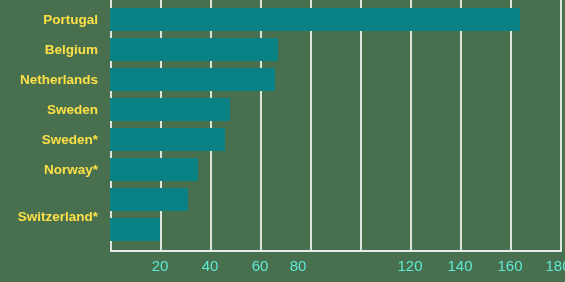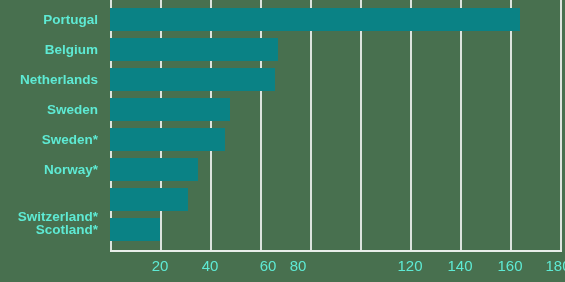--- a/index.html
+++ b/index.html
@@ -33,21 +33,21 @@
   .bar{
     position:absolute;left:0;top:8px;height:23px;
     background:#0a8285;
   }
   .cat-wrap{
     position:absolute;left:0;top:0;width:104px;height:250px;
   }
   .cat-item{
     position:absolute;left:0;width:104px;height:30px;
     text-align:right;
-    color:#5eead4;
+    color:#fde047;
     font-weight:bold;
     font-size:13.5px;
     white-space:nowrap;
   }
   .cat-item span{
     display:block;
     line-height:23px;
     padding-top:8px;
     padding-right:6px;
   }
@@ -84,23 +84,20 @@
       </div>
     <div class="cat-item" style="top:120px">
         <span>Sweden*</span>
       </div>
     <div class="cat-item" style="top:150px">
         <span>Norway*</span>
       </div>
     <div class="cat-item" style="top:197px">
         <span>Switzerland*</span>
       </div>
-    <div class="cat-item" style="top:210px">
-        <span>Scotland*</span>
-      </div>
   </div>
 
   <div class="plot">
     <div class="gridline origin" style="left: 0px; background: rgb(233, 238, 234);"></div>
     <div class="gridline" style="left: 50px; background: rgb(233, 238, 234);"></div>
     <div class="gridline" style="left: 100px; background: rgb(233, 238, 234);"></div>
     <div class="gridline" style="left: 150px; background: rgb(233, 238, 234);"></div>
     <div class="gridline" style="left: 200px; background: rgb(233, 238, 234);"></div>
     <div class="gridline" style="left: 250px; background: rgb(233, 238, 234);"></div>
     <div class="gridline" style="left: 300px; background: rgb(233, 238, 234);"></div>
@@ -133,21 +130,21 @@
         <div class="bar" style="width: 50px; background: rgb(10, 130, 133);"></div>
       </div>
   </div>
 
   <div class="axis-line" style="background: rgb(233, 238, 234);"></div>
 
   <div class="ticks">
 
     <div class="tick-label" style="left:160px">20</div>
     <div class="tick-label" style="left:210px">40</div>
-    <div class="tick-label" style="left:268px">60</div>
+    <div class="tick-label" style="left:260px">60</div>
     <div class="tick-label" style="left:298px">80</div>
     <div class="tick-label" style="left:410px">120</div>
     <div class="tick-label" style="left:460px">140</div>
     <div class="tick-label" style="left:510px">160</div>
     <div class="tick-label" style="left:558px">180</div>
   </div>
 
 </div>
 
 </body></html>

